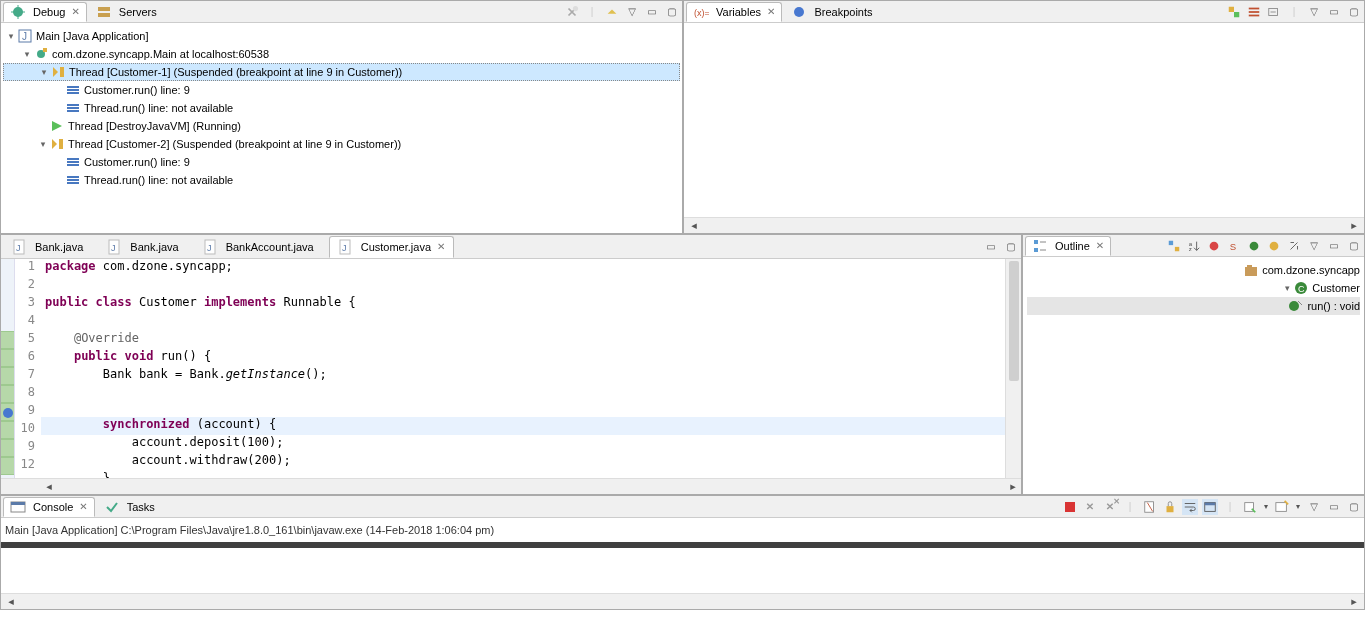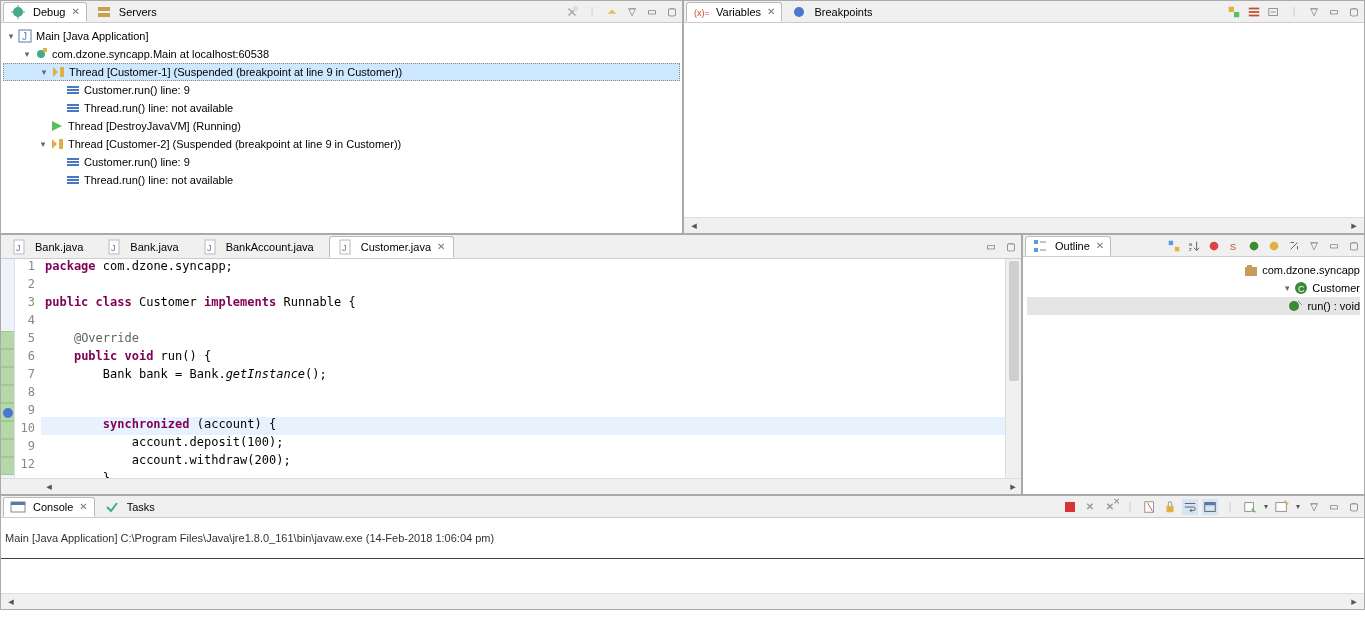--- a/index.html
+++ b/index.html
@@ -34,21 +34,21 @@
 .code-line { height: 18px; padding-left: 4px; white-space: pre; }
 .code-line.current { background: #e8f2fe; margin-top: 32px; }
 .kw { color: #7f0055; font-weight: bold; }
 .ann { color: #646464; }
 .method-italic { font-style: italic; }
 .vscroll { width: 16px; background: #f0f0f0; border-left:1px solid #ddd; display:flex; justify-content:center; padding-top:2px; }
 .vscroll-thumb { width: 10px; height: 120px; background: #cfcfcf; border-radius: 2px; }
 .hscroll { height: 16px; background: #f0f0f0; border-top: 1px solid #ddd; display:flex; align-items:center; padding-left:40px;}
 .hscroll-btn { width:16px;height:14px;display:flex;align-items:center;justify-content:center;color:#555;}
 
-.console-status { padding: 14px 4px; font-size: 11px; color: #333; border-bottom: 1px solid #404040;}
+.console-status { padding: 6px 4px; font-size: 11px; color: #333; border-bottom: 6px solid #404040;}
 .console-body { flex:1; background:#fff; }
 
 .outline-tree { padding: 4px 4px; flex:1; }
 .outline-row { display:flex; align-items:center; height:18px;justify-content:flex-end; }
 .outline-row.sel { background: #e5e5e5; }
 
 .svg-bug { fill: #4a8; }
 .svg-thread { fill: #e0b040; }
 .svg-stack { fill: #4878c0; }
 .svg-term { fill: #888; }

